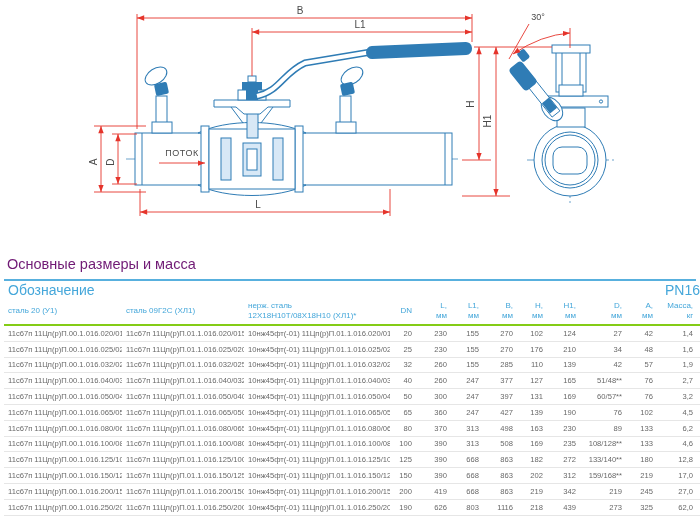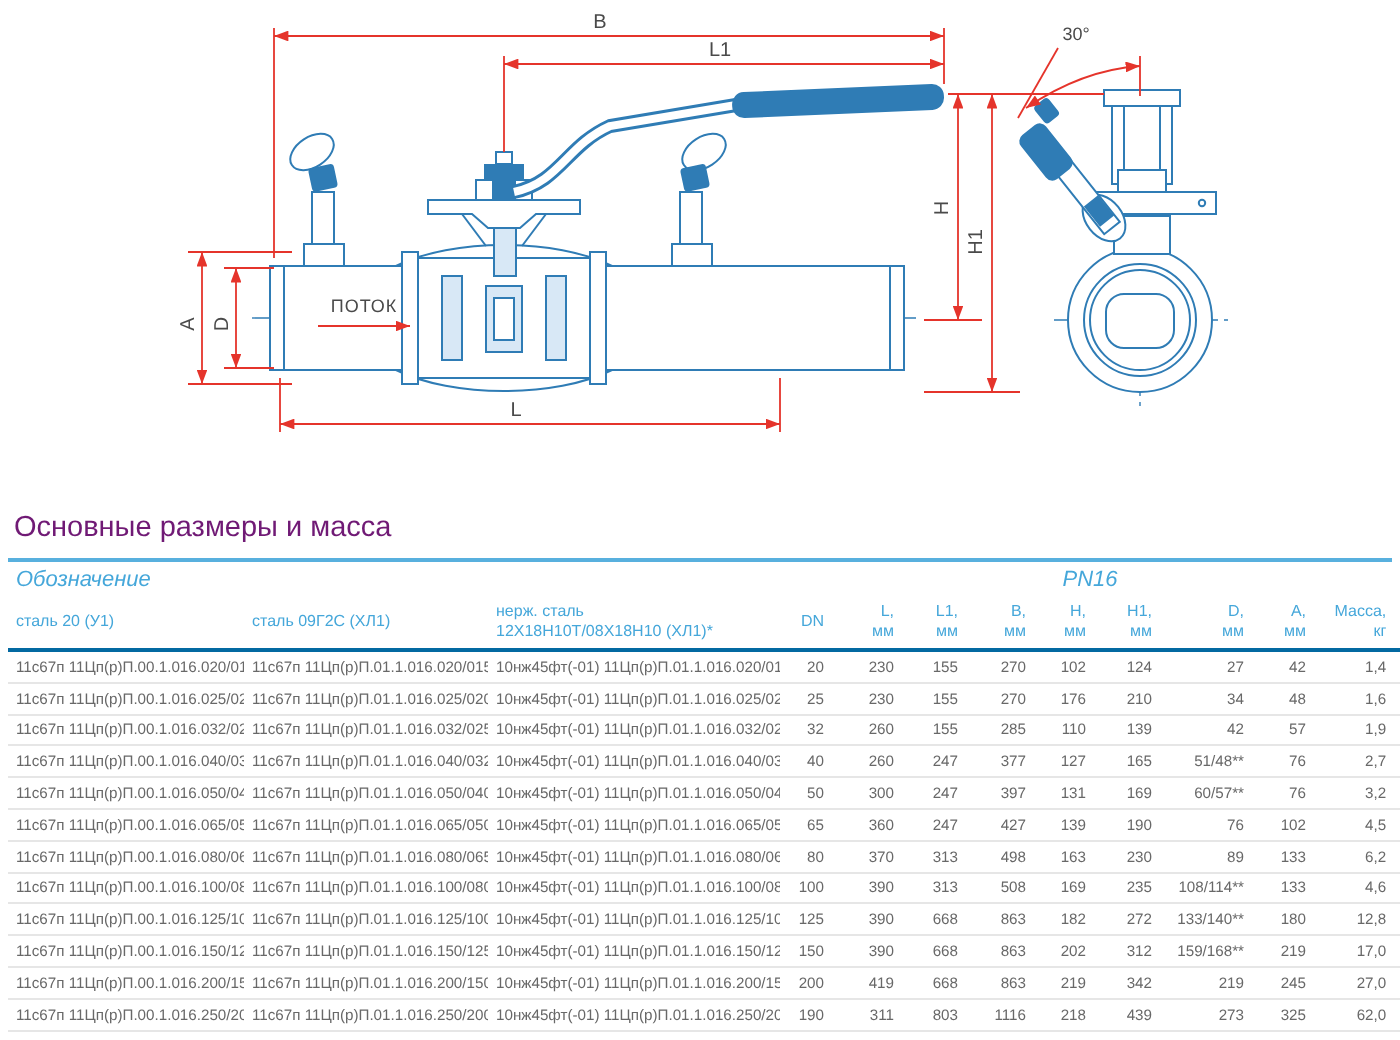--- a/index.html
+++ b/index.html
@@ -5,27 +5,27 @@
   html,body{margin:0;padding:0;background:#fff;}
   body{width:700px;height:520px;overflow:hidden;font-family:"Liberation Sans",sans-serif;}
   .page{position:relative;width:700px;height:520px;background:#fff;}
   .drawing{position:absolute;top:0;left:0;}
   svg text{font-family:"Liberation Sans",sans-serif;fill:#4a4a4a;}
   .content{position:absolute;top:248px;left:0;width:700px;}
   .title{font-size:14.5px;font-weight:400;color:#701a75;margin:8px 4px 7px 7px;}
   .rule{border:0;border-top:2px solid #58b0de;margin:0 4px;}
   table{width:696px;margin-left:4px;border-collapse:collapse;table-layout:fixed;}
   th,td{padding:0;font-weight:400;white-space:nowrap;overflow:hidden;}
-  .group-row th{font-size:11px;color:#45a7da;height:17px;vertical-align:middle;font-style:italic;}
+  .group-row th{font-size:14px;color:#45a7da;height:17px;vertical-align:middle;}
   .desig-h{text-align:left;padding-left:4px;}
-  .pn-h{text-align:center;}
+  .pn-h{text-align:right;}
   .cols-row th{font-size:8px;color:#45a7da;height:26px;vertical-align:middle;line-height:10px;}
   .t-left{text-align:left;padding-left:4px;}
   .t-right{text-align:right;padding-right:7px;}
-  .cols-row{border-bottom:2px solid #0369a1;}
+  .cols-row{border-bottom:2px solid #84cc16;}
   tbody tr{border-bottom:1px solid #e6e6e6;}
   tbody td{font-size:7.6px;color:#686868;height:14.8px;vertical-align:middle;}
 </style>
 </head>
 <body>
 
 <div class="page">
 
   <svg class="drawing" width="700" height="250" viewBox="0 0 700 250">
     <defs>
@@ -335,21 +335,21 @@
           <tr>
           <td class="t-left">11с67п 11Цп(р)П.00.1.016.100/080</td>
           <td class="t-left">11с67п 11Цп(р)П.01.1.016.100/080</td>
           <td class="t-left">10нж45фт(-01) 11Цп(р)П.01.1.016.100/080</td>
           <td class="t-right">100</td>
           <td class="t-right">390</td>
           <td class="t-right">313</td>
           <td class="t-right">508</td>
           <td class="t-right">169</td>
           <td class="t-right">235</td>
-          <td class="t-right">108/114**</td>
+          <td class="t-right">108/128**</td>
           <td class="t-right">133</td>
           <td class="t-right">4,6</td>
         </tr>
           <tr>
           <td class="t-left">11с67п 11Цп(р)П.00.1.016.125/100</td>
           <td class="t-left">11с67п 11Цп(р)П.01.1.016.125/100</td>
           <td class="t-left">10нж45фт(-01) 11Цп(р)П.01.1.016.125/100</td>
           <td class="t-right">125</td>
           <td class="t-right">390</td>
           <td class="t-right">668</td>
@@ -386,21 +386,21 @@
           <td class="t-right">342</td>
           <td class="t-right">219</td>
           <td class="t-right">245</td>
           <td class="t-right">27,0</td>
         </tr>
           <tr>
           <td class="t-left">11с67п 11Цп(р)П.00.1.016.250/200</td>
           <td class="t-left">11с67п 11Цп(р)П.01.1.016.250/200</td>
           <td class="t-left">10нж45фт(-01) 11Цп(р)П.01.1.016.250/200</td>
           <td class="t-right">190</td>
-          <td class="t-right">311</td>
+          <td class="t-right">626</td>
           <td class="t-right">803</td>
           <td class="t-right">1116</td>
           <td class="t-right">218</td>
           <td class="t-right">439</td>
           <td class="t-right">273</td>
           <td class="t-right">325</td>
           <td class="t-right">62,0</td>
         </tr>
         </tbody>
     </table>

